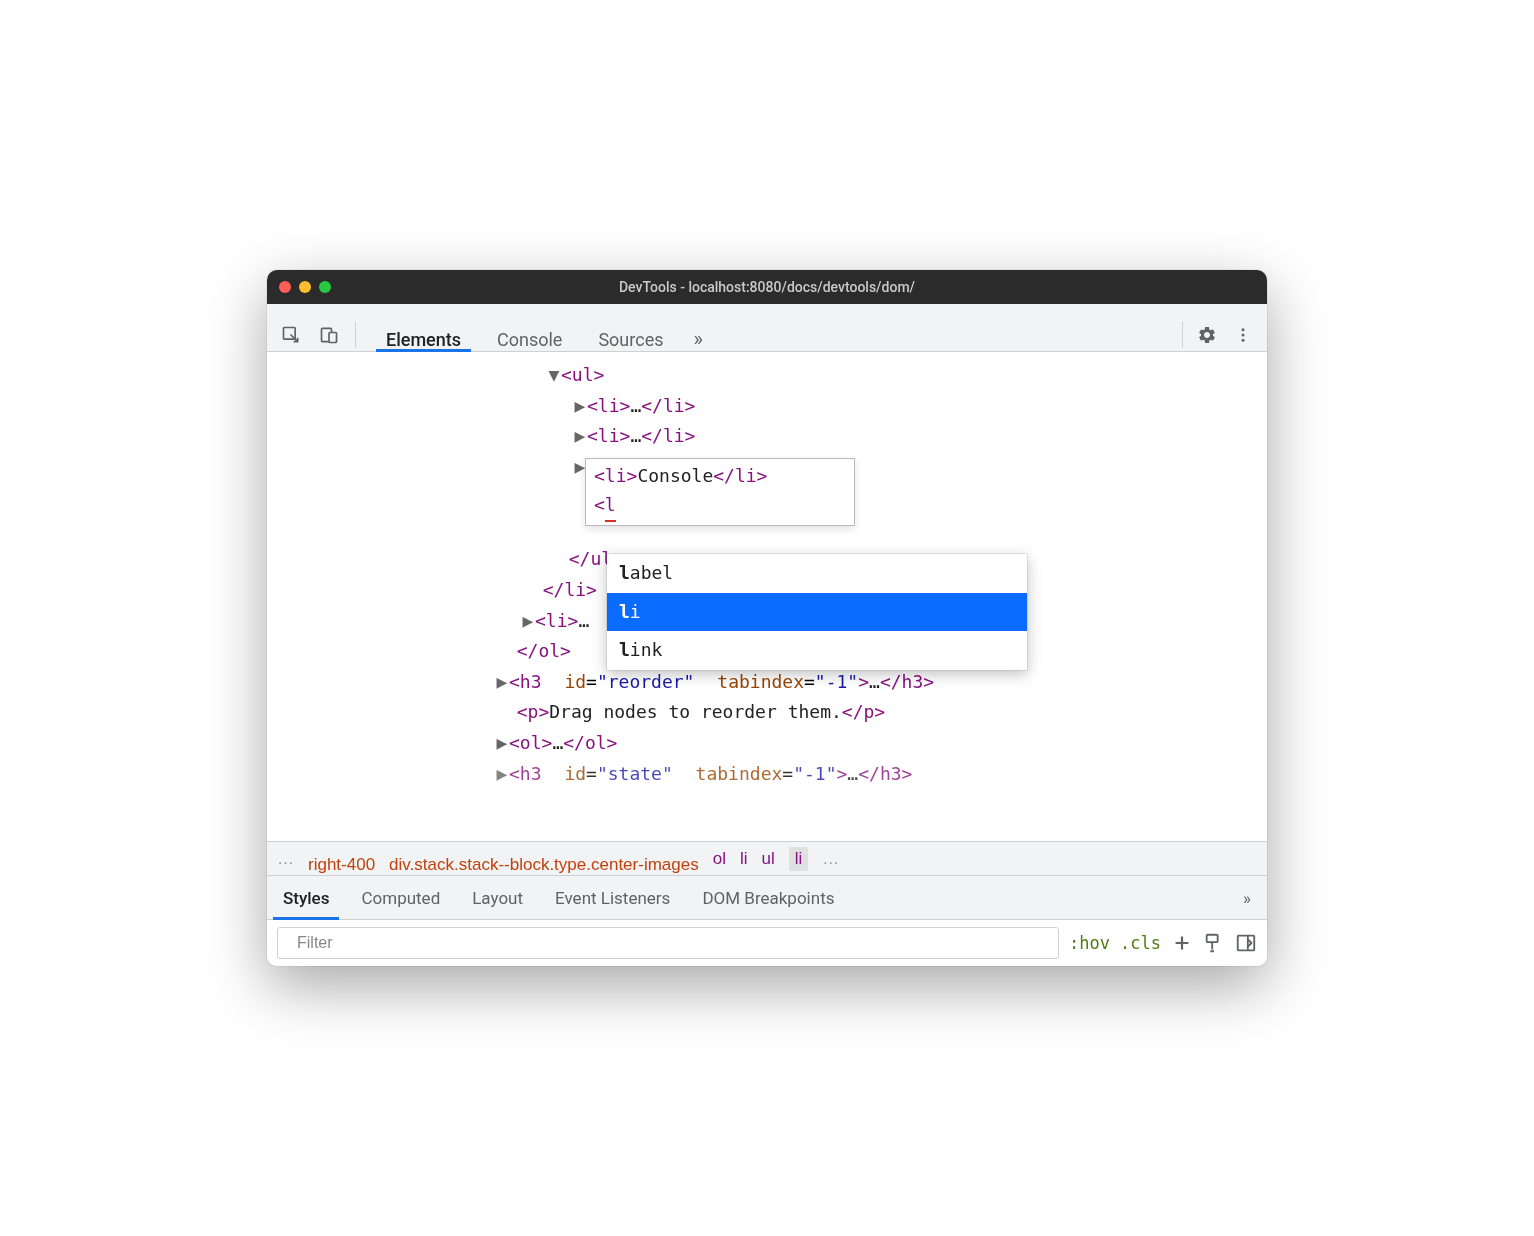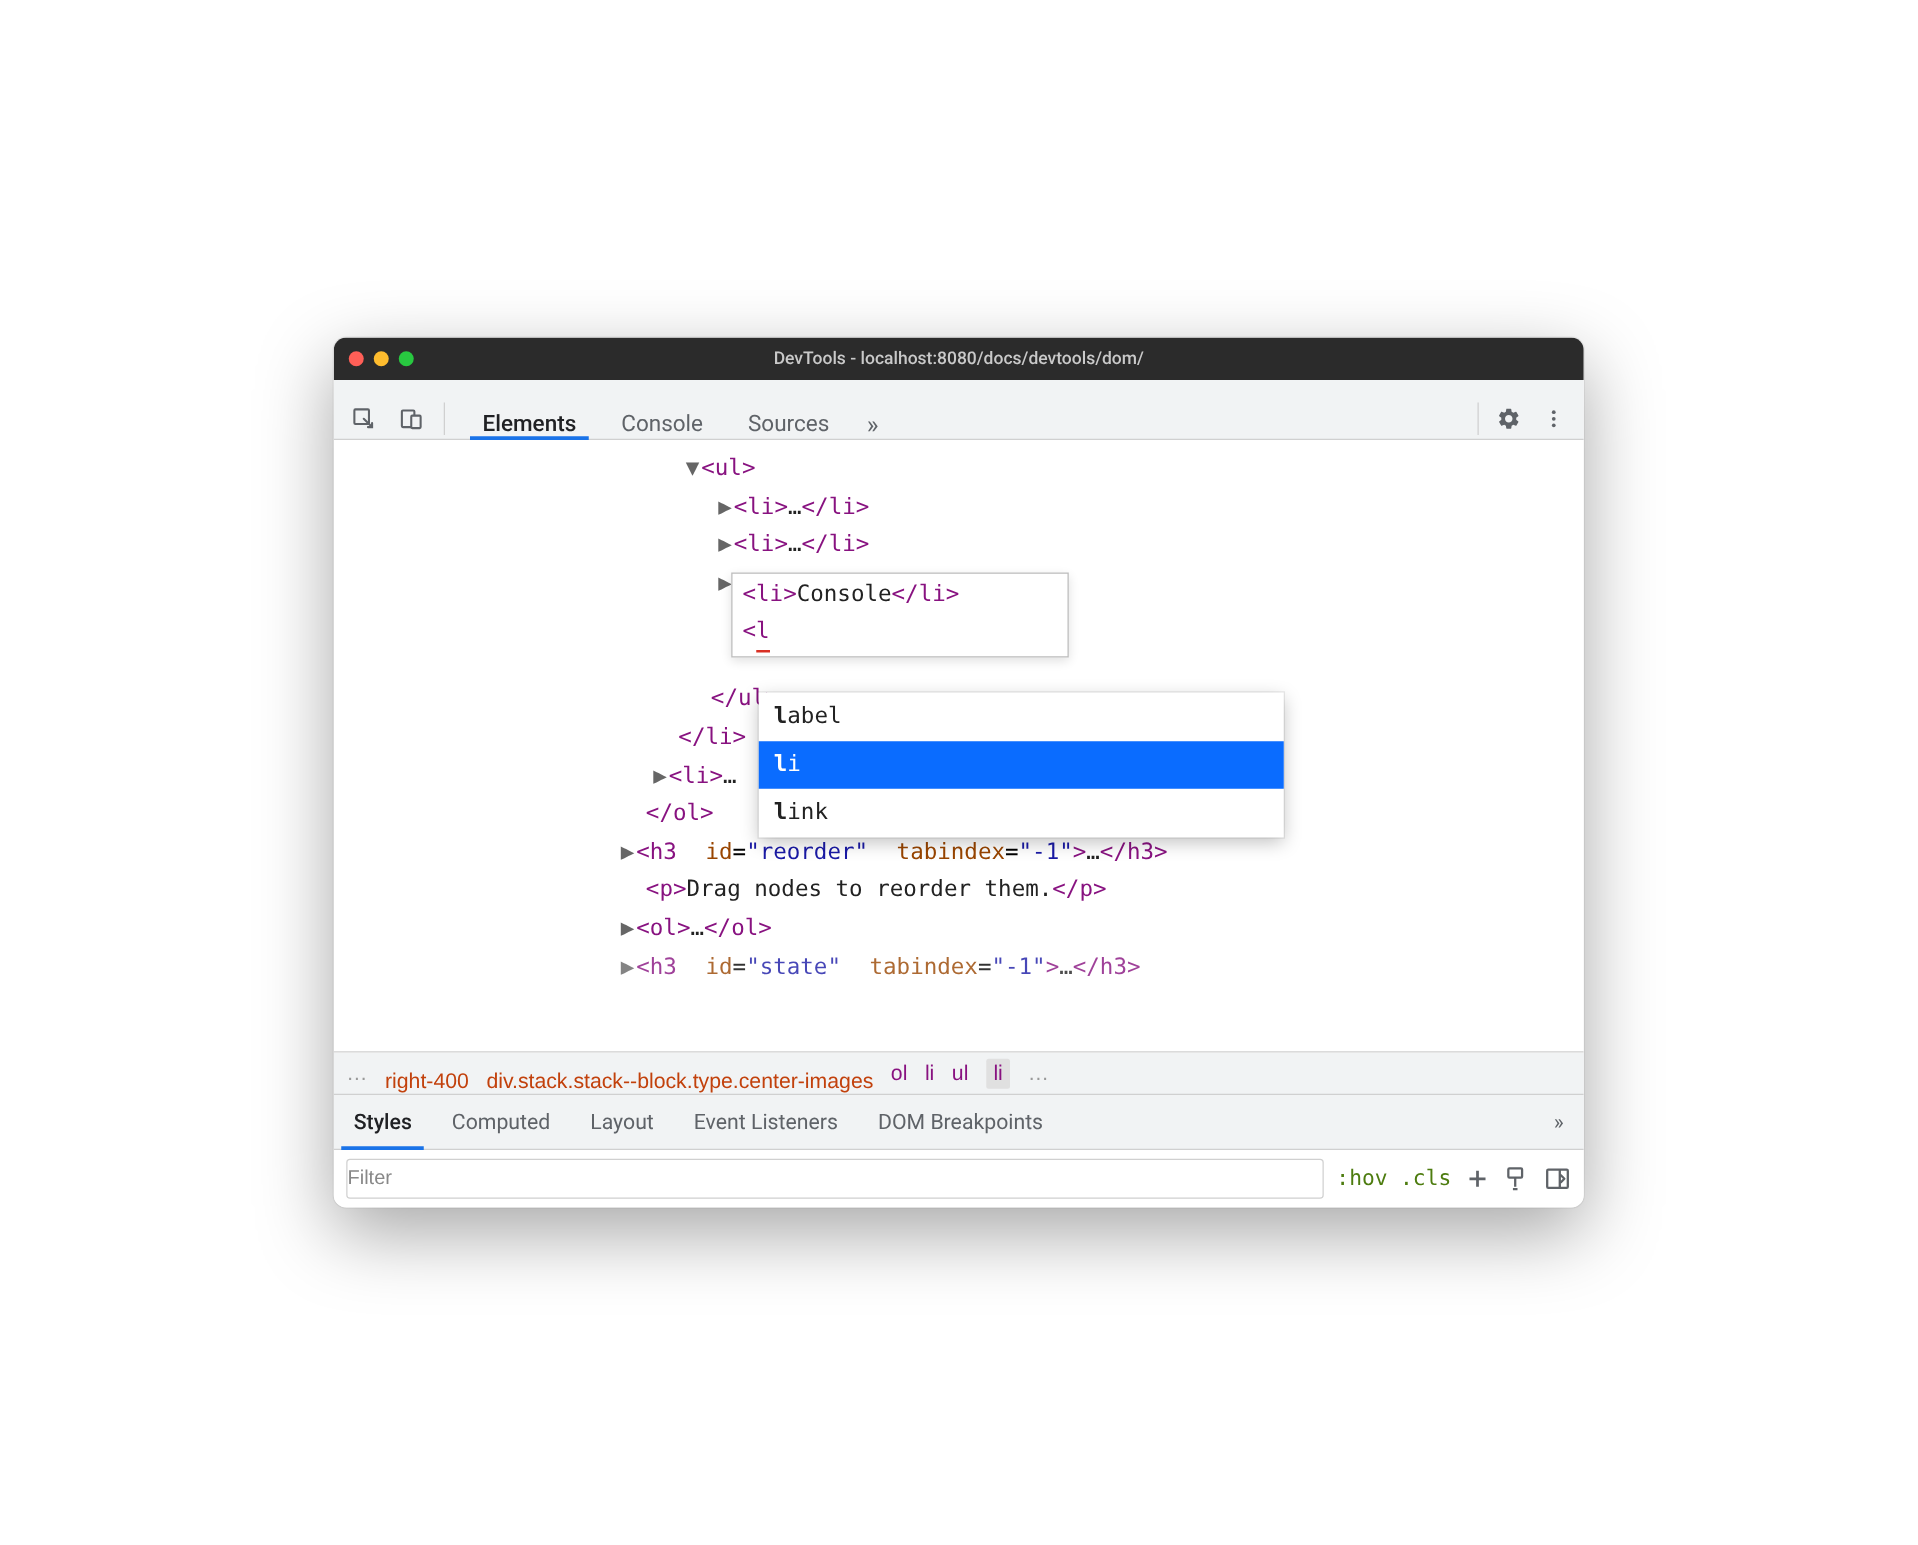--- a/index.html
+++ b/index.html
@@ -217,21 +217,21 @@
   align-items: center;
   padding: 0 10px;
   gap: 10px;
   background: #fff;
 }
 .filter-input {
   flex: 1;
   height: 32px;
   border: 1px solid #d0d0d0;
   border-radius: 3px;
-  padding: 0 0;
+  padding: 0 19px;
   font-size: 16px;
   color: #5f6368;
   background: #fff;
 }
 .filter-input::placeholder { color: #888; }
 .mono-btn {
   font-family: Menlo, Consolas, monospace;
   font-size: 17px;
   color: #4d7c0f;
   cursor: pointer;

